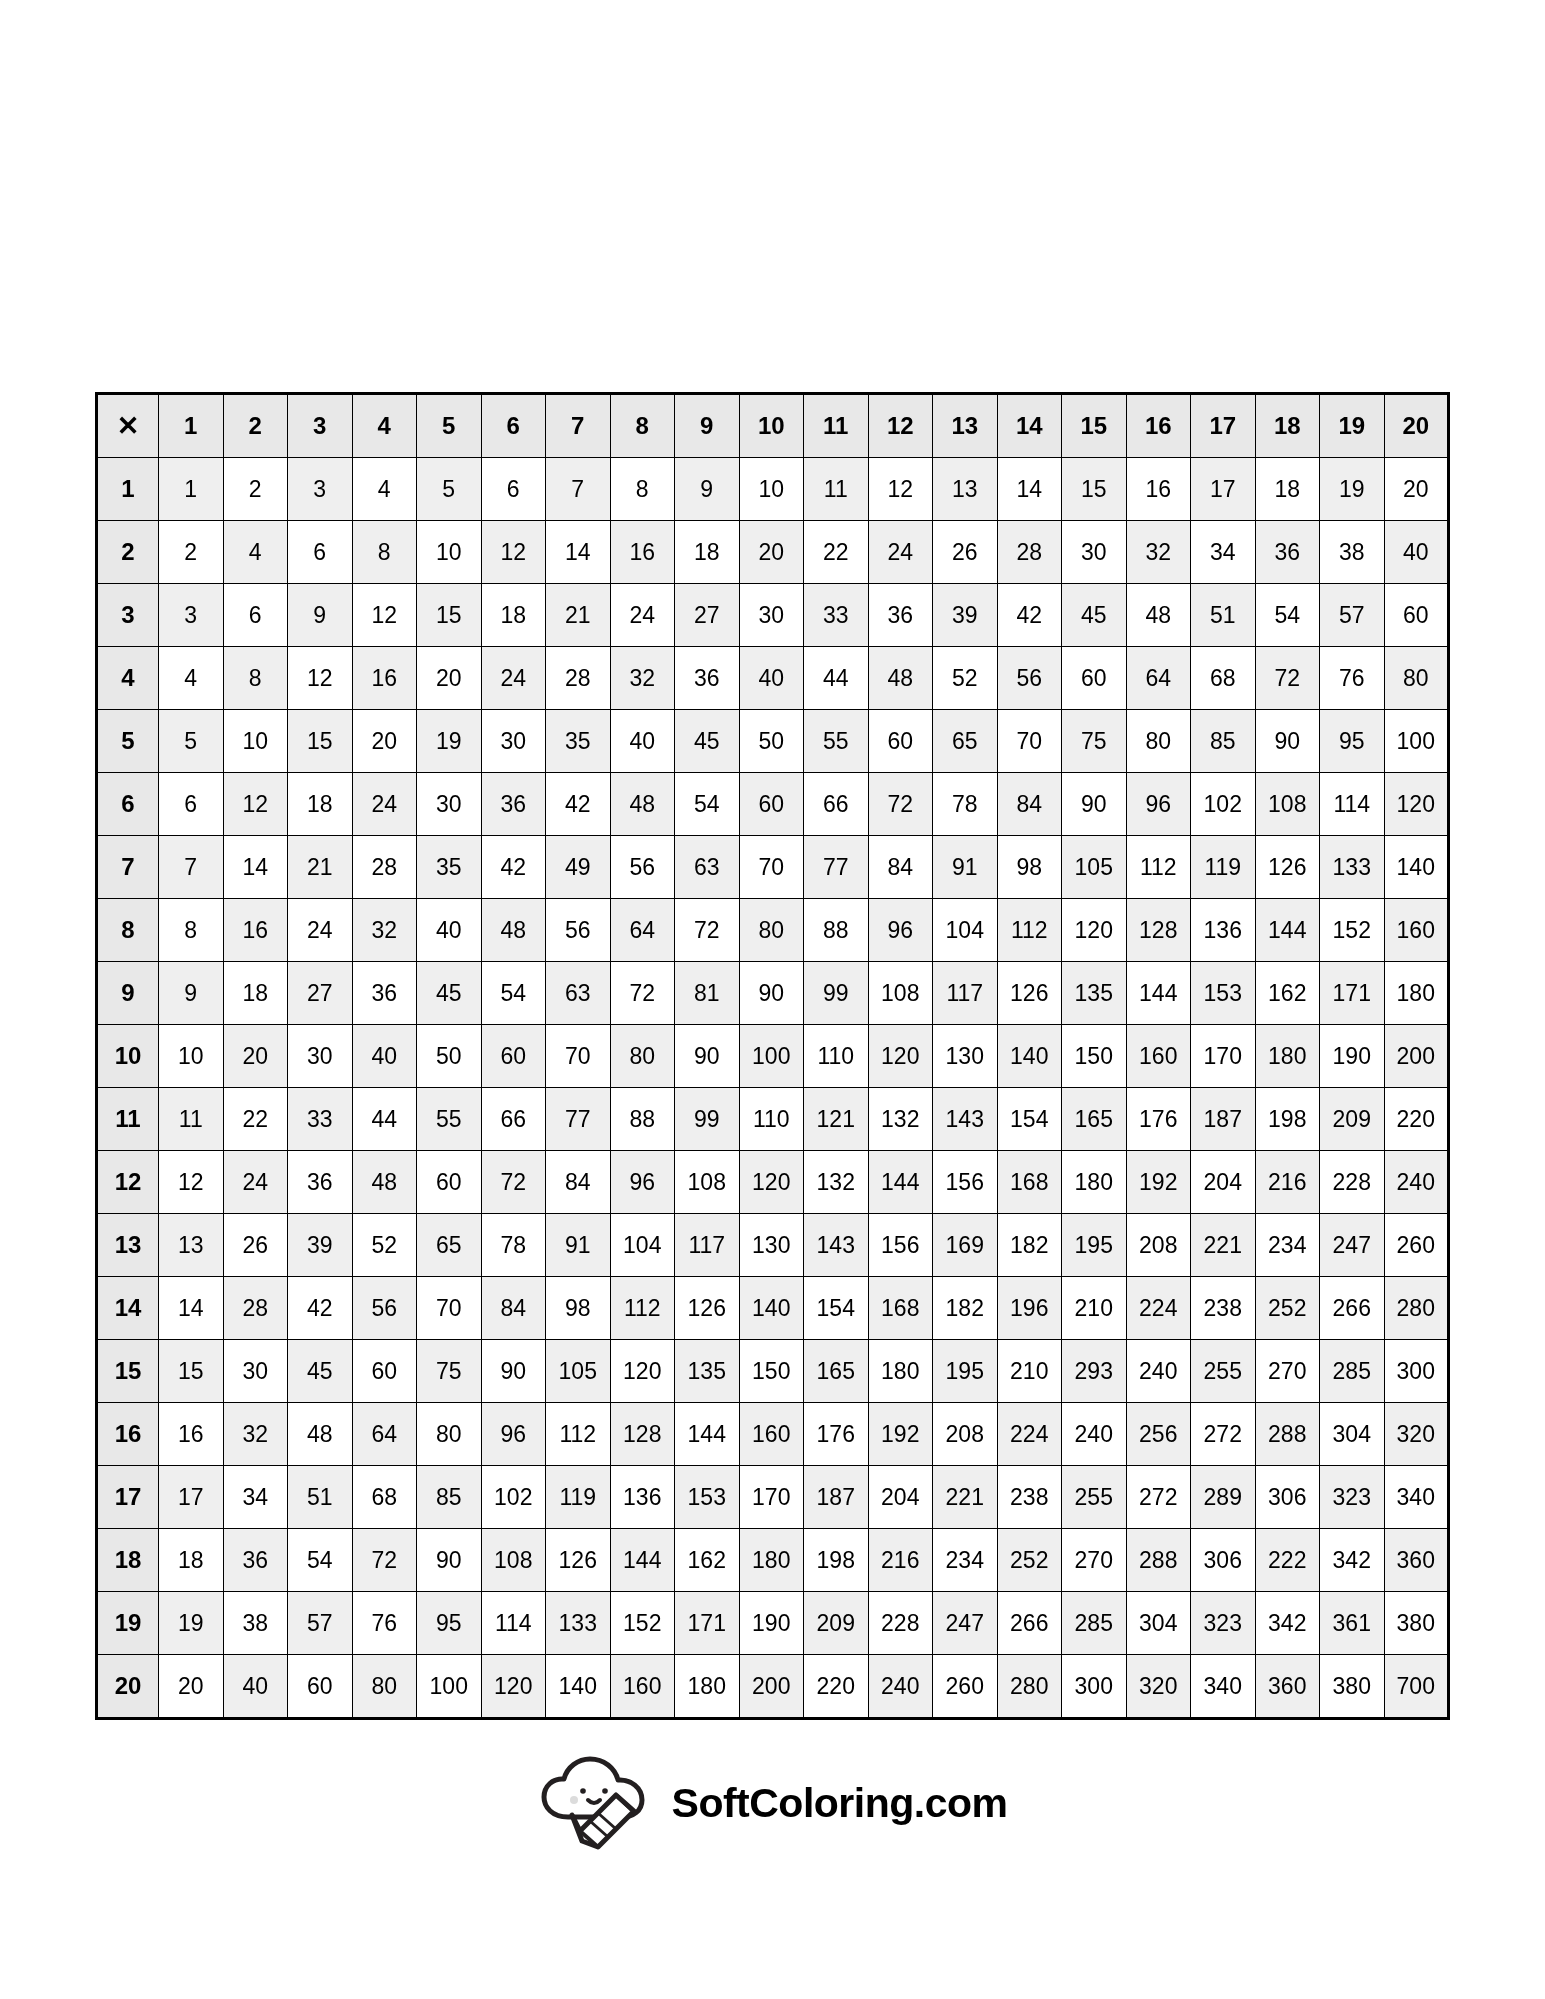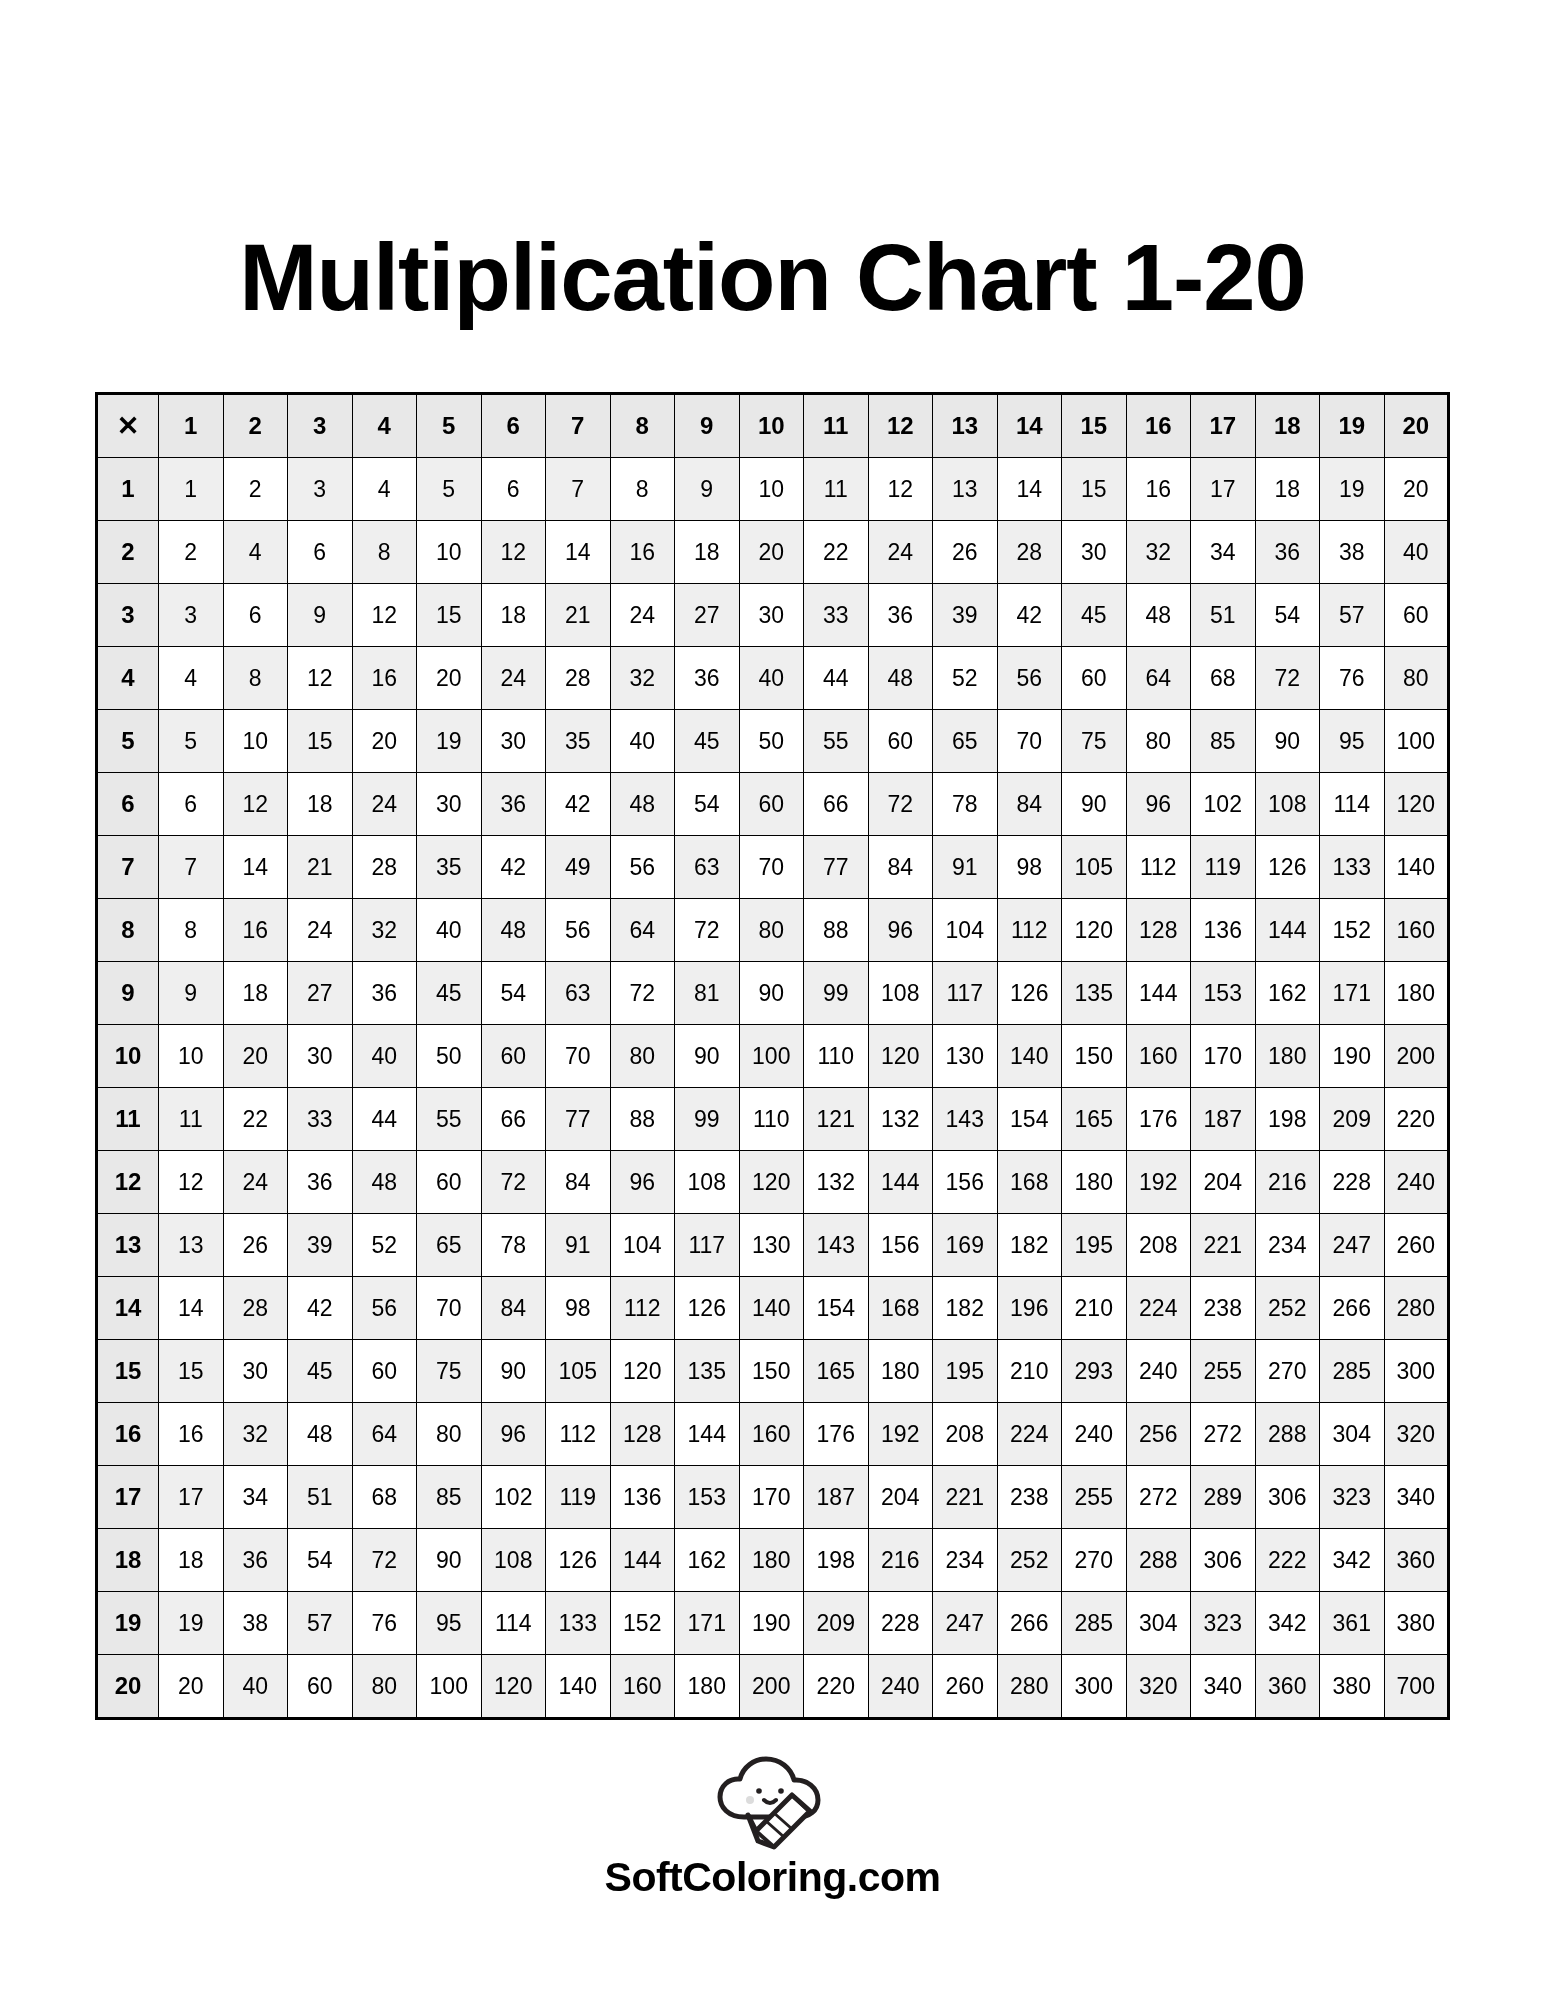--- a/index.html
+++ b/index.html
@@ -77,41 +77,39 @@
     width: 62px;
   }
   .footer {
     position: absolute;
     top: 1755px;
     left: 0;
     width: 1545px;
     display: flex;
     justify-content: center;
     align-items: center;
-    gap: 3px;
-    flex-direction: column;
+    gap: 16px;
   }
   .logo-mark {
     width: 118px;
     height: 96px;
     position: relative;
   }
   .brand {
     font-size: 41px;
     font-weight: 700;
     letter-spacing: -0.5px;
     white-space: nowrap;
   }
 </style>
 </head>
 <body>
 
 <div class="page">
 
-  <h1 class="title">Multiplication Chart 1-20</h1>
 
   <div class="table-wrap">
     <table class="mult">
       <colgroup>
         <col class="firstcol">
       </colgroup>
       <tbody id="table-body">
           <tr>
             <td class="corner">✕</td>
             <td class="hdr">1</td>

